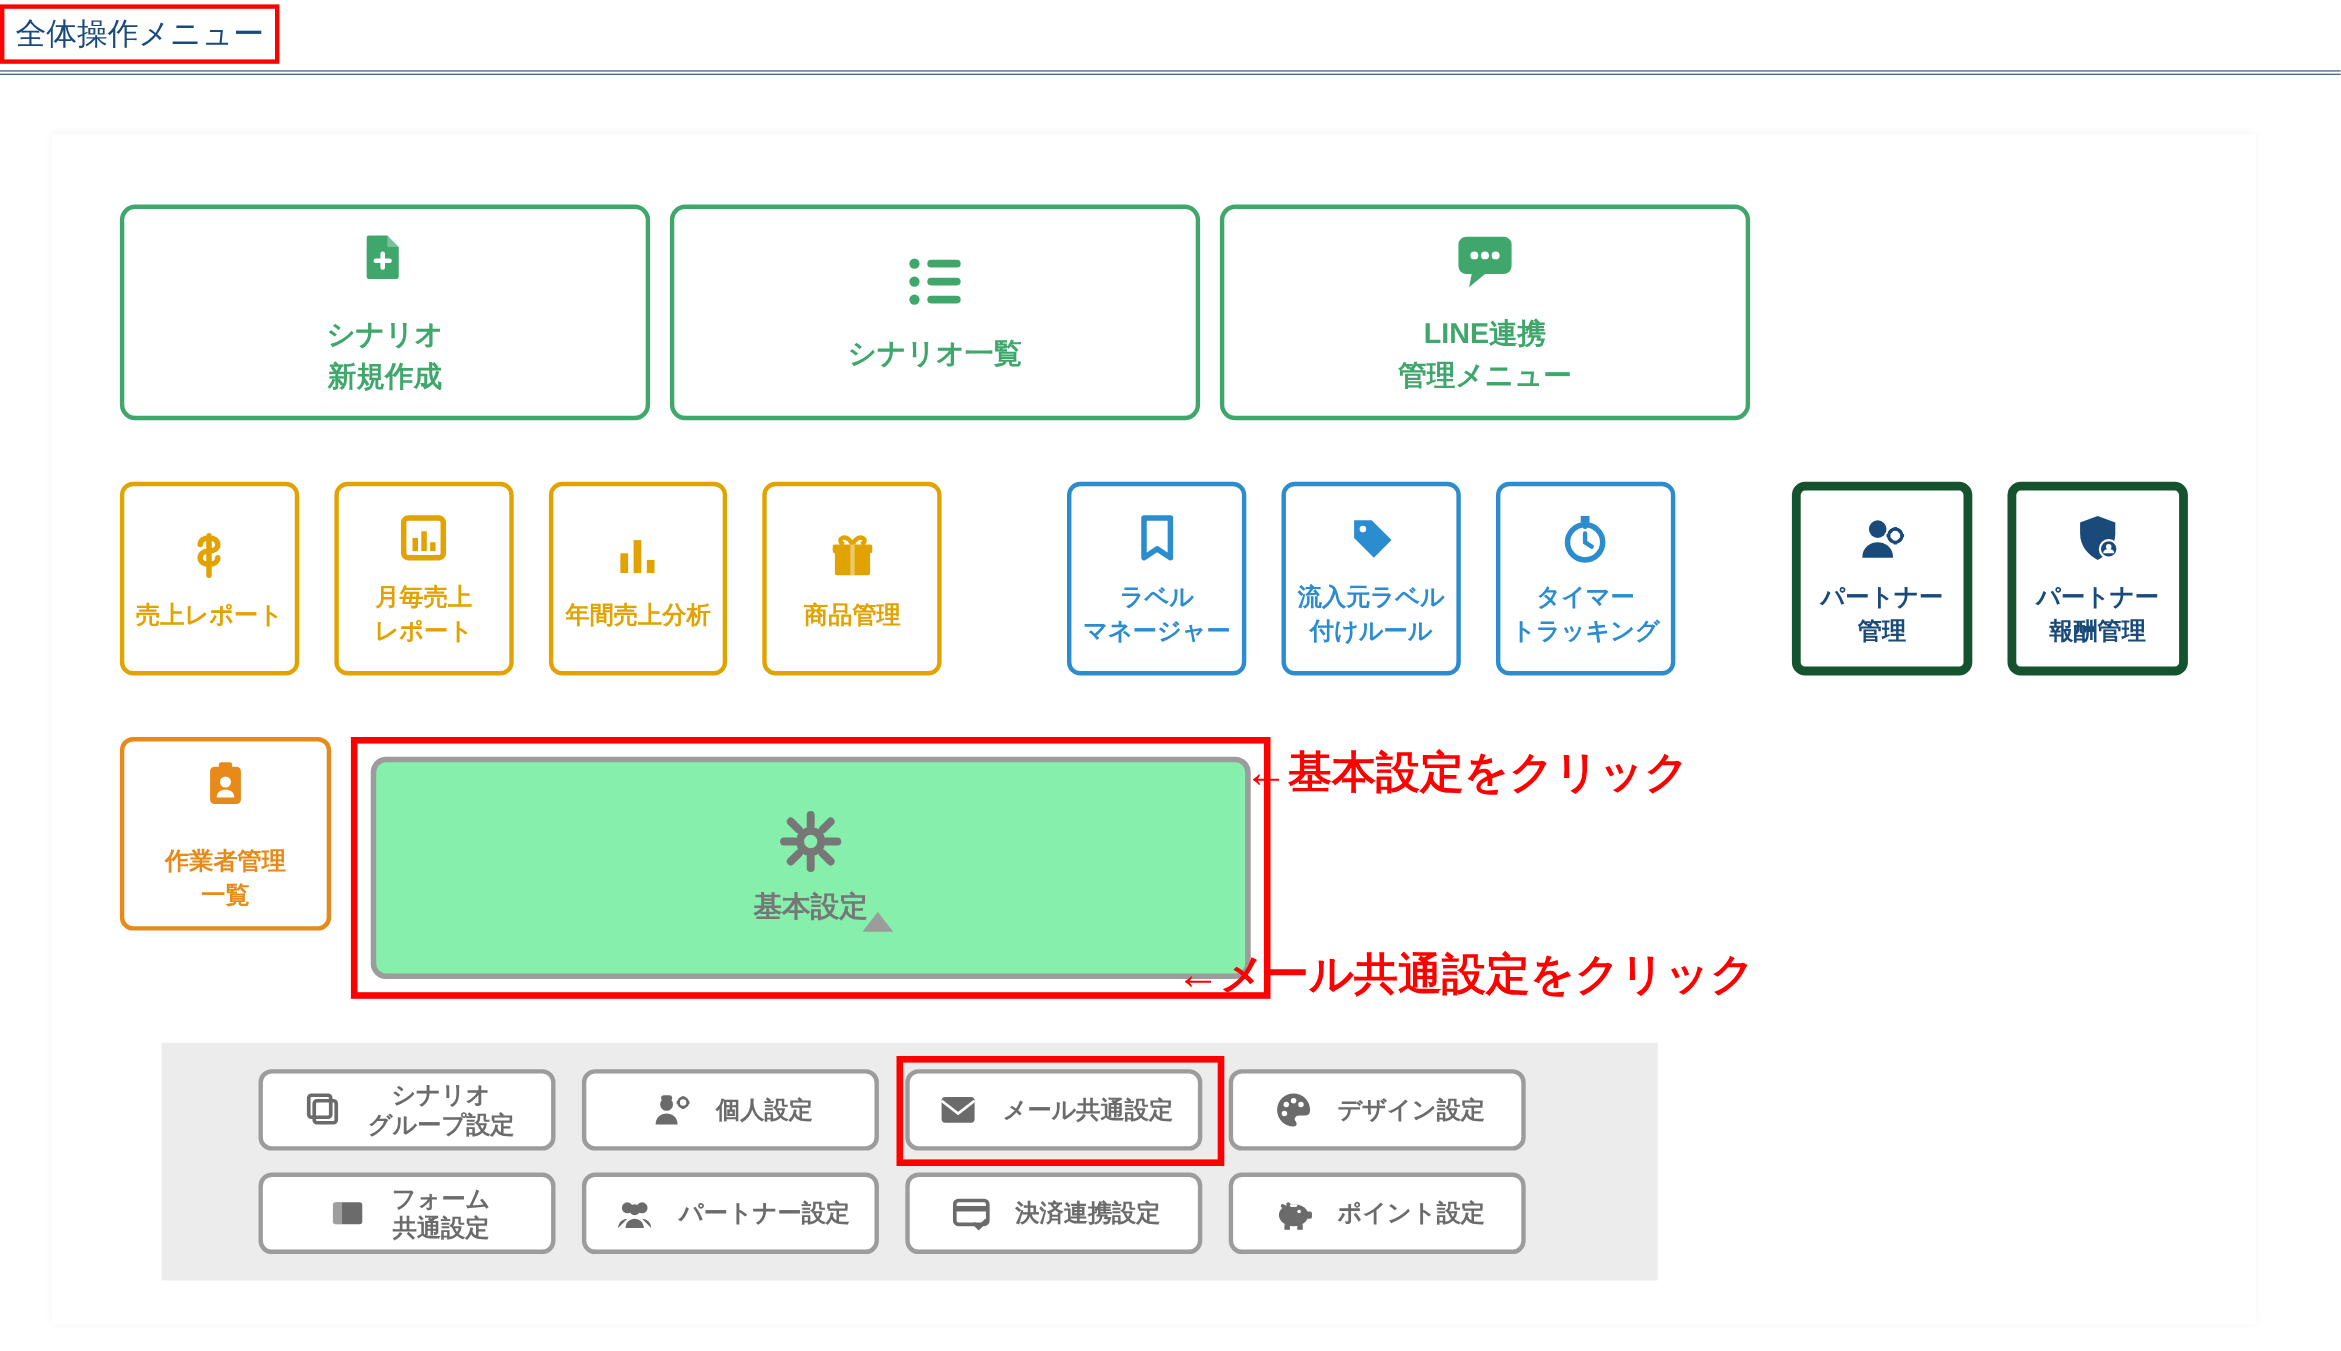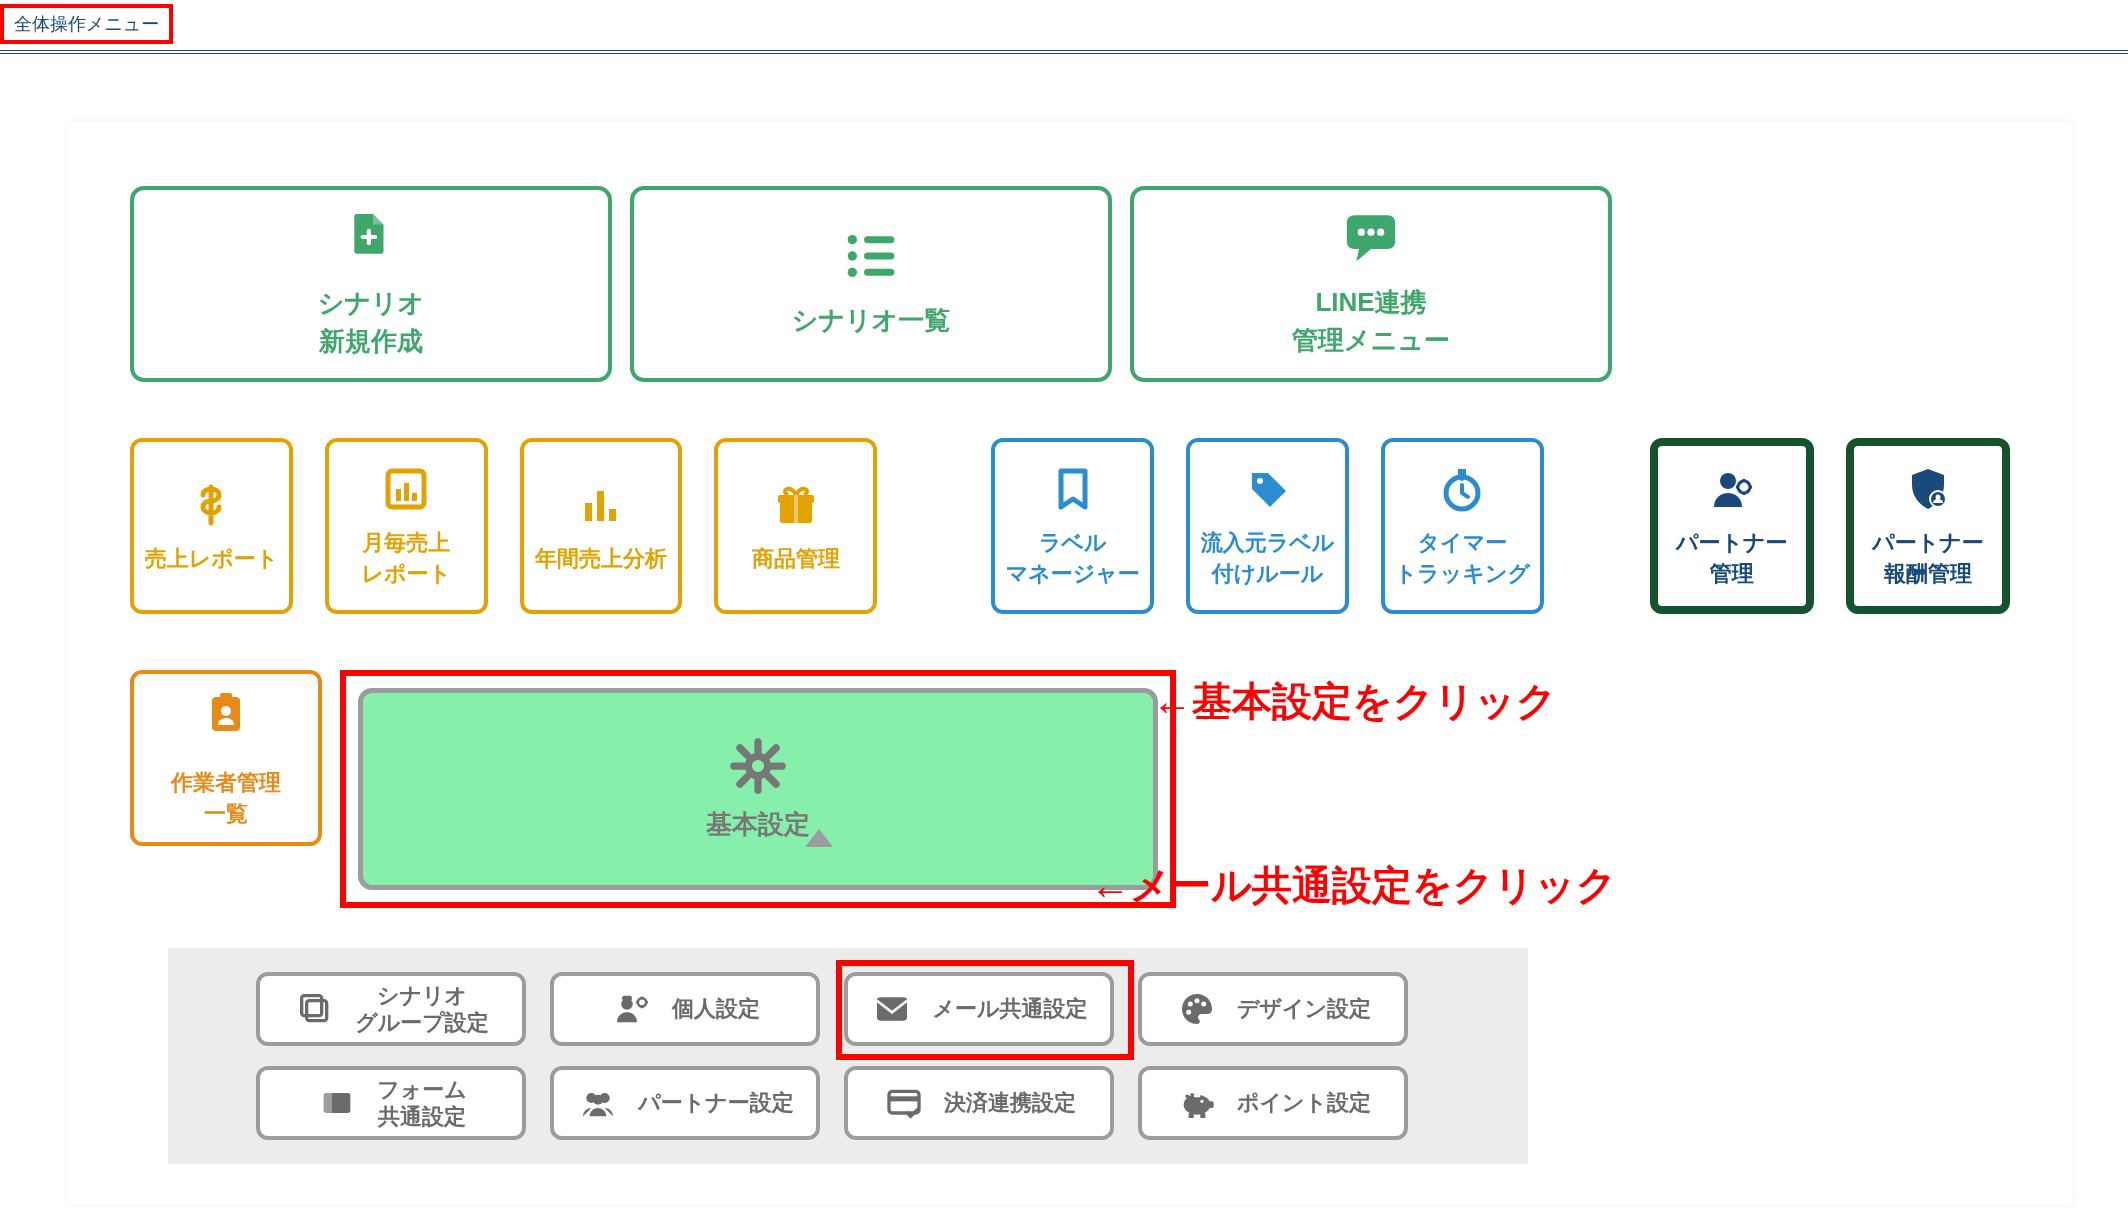--- a/index.html
+++ b/index.html
@@ -11,30 +11,30 @@
     position: relative;
   }
 
   .header {
     border-bottom: 4px double #1a4a7a;
     padding: 6px 0 4px 0;
   }
   .header-title {
     display: inline-block;
     color: #1a4a7a;
-    font-size: 18px;
+    font-size: 28px;
     padding: 4px 10px;
     border: 4px solid #ff0000;
     position: relative;
     top: -2px;
   }
 
   .panel {
     position: absolute;
-    left: 68px;
+    left: 47px;
     top: 122px;
     width: 2004px;
     background: #ffffff;
     box-shadow: 0 0 8px rgba(0,0,0,0.06);
     padding-bottom: 40px;
   }
 
   
   .row-green {
     display: flex;

